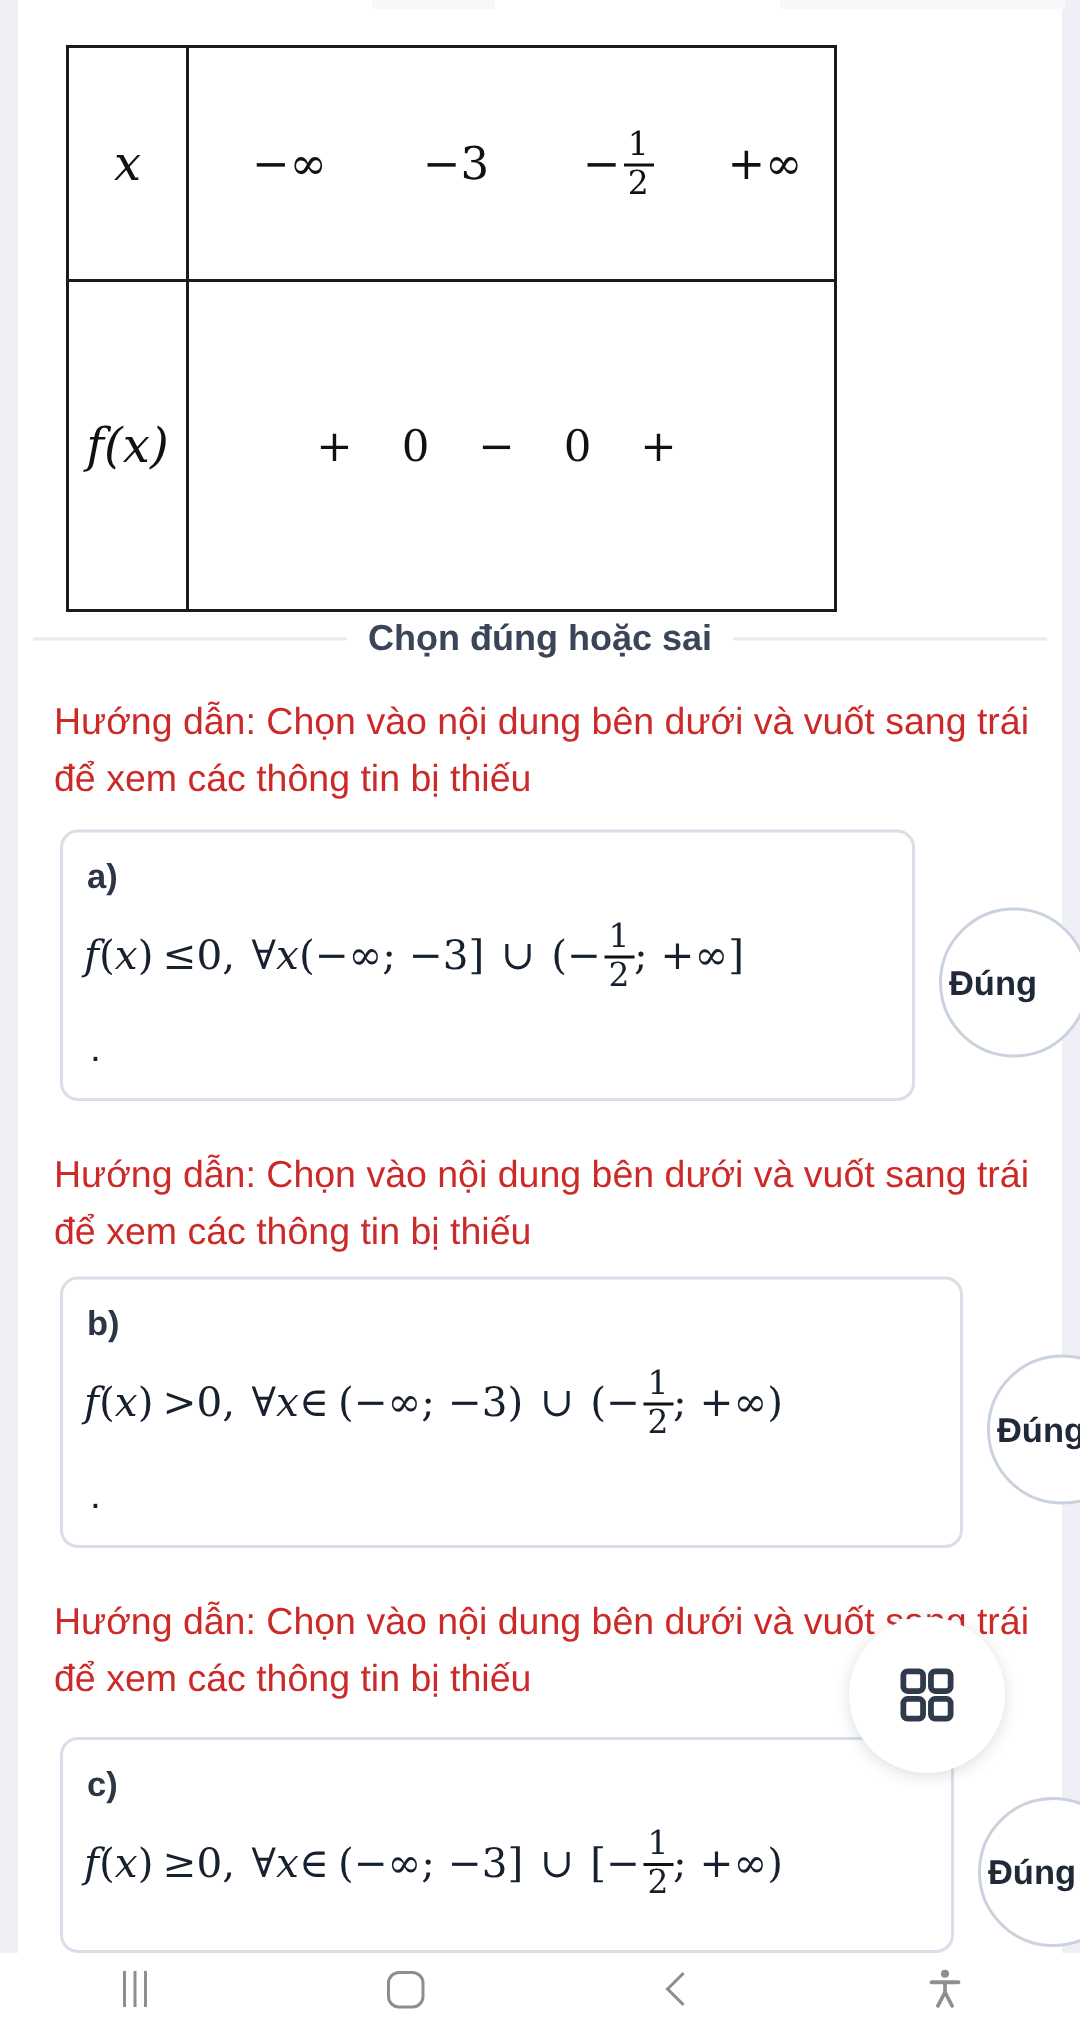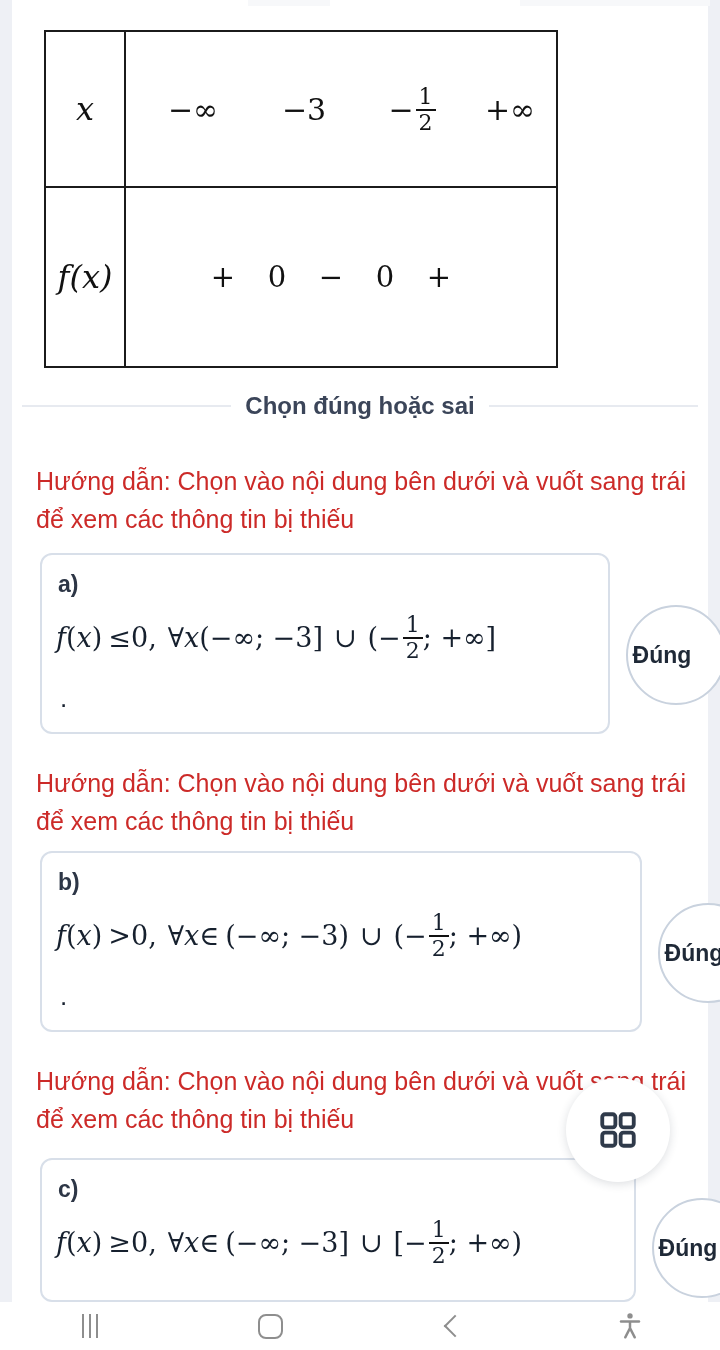--- a/index.html
+++ b/index.html
@@ -43,21 +43,21 @@
   }
   .sign-table td {
     border: 2px solid #1b1b1b;
     text-align: center;
     vertical-align: middle;
     font-family: "DejaVu Serif", serif;
     color: #111;
   }
   .col-label { width: 92px; }
   .row-x { height: 156px; }
-  .row-f { height: 180px; border-radius: 20px; }
+  .row-f { height: 220px; border-radius: 20px; }
   .mvar {
     font-family: "DejaVu Serif", serif;
     font-style: italic;
     font-size: 32px;
   }
   .xrow-inner {
     display: flex; align-items: center;
     font-size: 30px; padding-left: 12px;
   }
   .xrow-inner > span { display: inline-block; text-align: center; }
@@ -76,21 +76,21 @@
   .frac-neg { display: inline-flex; align-items: center; }
   .frow-inner {
     display: flex; align-items: center;
     font-size: 29px; padding-left: 70px;
   }
   .frow-inner > span { display: inline-block; text-align: center; }
   .fv { width: 54px; }
 
   
   .section-divider {
-    position: absolute; left: 12px; top: 384px;
+    position: absolute; left: 12px; top: 404px;
     width: 696px; height: 44px;
     display: flex; align-items: center; gap: 14px;
     padding: 0 10px;
   }
   .divider-line { flex: 1; height: 2px; background: #e7eaf0; }
   .divider-label {
     font-size: 24px; font-weight: 700; color: #3b4559;
     white-space: nowrap;
   }
 

